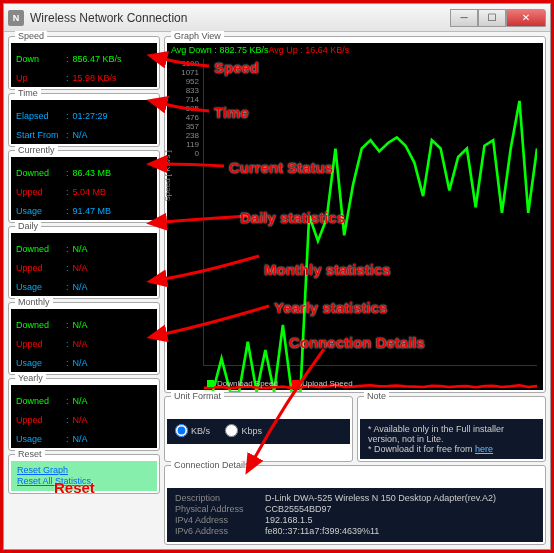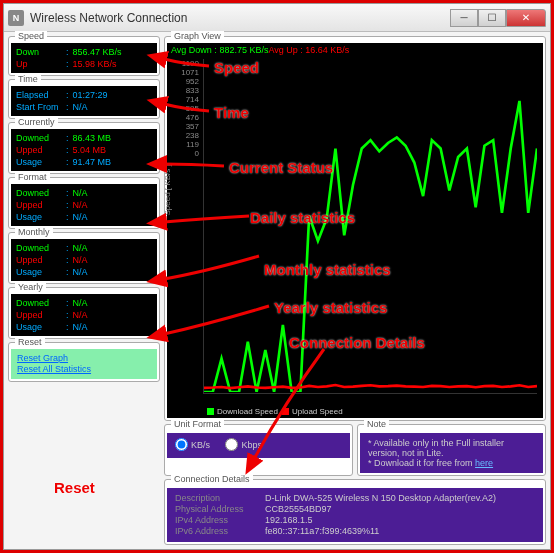--- a/index.html
+++ b/index.html
@@ -10,42 +10,42 @@
 .title { font-size: 12px; color: #333; flex: 1; }
 .winbtns { display: flex; gap: 0; }
 .winbtn { width: 28px; height: 18px; border: 1px solid #999; background: linear-gradient(#f0f0f0,#d0d0d0); font-size: 10px; display:flex;align-items:center;justify-content:center; color:#333; }
 .winbtn.close { background: linear-gradient(#e77,#c33); color:#fff; width:40px; border-radius: 0 3px 0 0;}
 .content { display: flex; padding: 4px; gap: 4px; height: calc(100% - 28px); background: #f4f4f4; }
 .leftcol { width: 152px; display: flex; flex-direction: column; gap: 3px; }
 .rightcol { flex: 1; display: flex; flex-direction: column; gap: 3px; border-radius: 9px; }
 .panel { border: 1px solid #aaa; border-radius: 3px; background: #fff; padding: 2px; position: relative; }
 .panel-title { position: absolute; top: -6px; left: 6px; background: #fff; font-size: 9px; color: #555; padding: 0 3px; }
 .panel-body { background: #000; margin-top: 4px; padding: 3px 5px; font-size: 9px; font-family: "Lucida Console", monospace; }
-.row { display: flex; justify-content: flex-start; line-height: 12px; }
+.row { display: flex; justify-content: flex-start; line-height: 12px; margin-top: 7px; }
 .lbl { width: 50px; }
 .sep { color: #0af; margin-right: 4px; }
 .val { color: #0f0; }
 .lbl.down, .val.down { color: #0f0; }
 .lbl.up, .val.up { color: #f00; }
 .lbl.neutral, .val.neutral { color: #0af; }
 .graph { flex: 1; }
 .graph-body { background: #000; height: calc(100% - 4px); margin-top:4px; position: relative; font-size:9px; font-family:"Lucida Console",monospace; }
 .graph-top { display:flex; justify-content:flex-start; padding:2px 4px; }
 .avgd { color:#0f0; }
 .avgu { color:#f00; }
 .yaxis { position:absolute; left:2px; top:16px; bottom:24px; width:30px; display:flex; flex-direction:column; justify-content:flex-start; color:#888; font-size:8px; text-align:right; }
 .yaxislabel { position:absolute; left:0; top:50%; transform: rotate(-90deg) translateX(20px); transform-origin:left; color:#888; font-size:8px; }
 .plot { position:absolute; left:36px; right:6px; top:16px; bottom:24px; border-left:1px solid #333; border-bottom:1px solid #333; }
-.legend { position:absolute; bottom:2px; left:40px; display:flex; gap:4px; color:#ccc; font-size:8px; }
+.legend { position:absolute; bottom:2px; left:40px; display:flex; gap:14px; color:#ccc; font-size:8px; }
 .legbox { display:inline-block; width:7px; height:7px; margin-right:3px; vertical-align:middle; }
 .legbox.g { background:#0f0; }
 .legbox.r { background:#f00; }
 .bottomrow { display:flex; gap:4px; }
 .unit, .note { flex:1; }
-.unit-body, .note-body, .conn-body { background:#4c1d95; margin-top:6px; padding:5px 8px; font-size:9px; color:#ccc; font-family:"Lucida Console",monospace; }
+.unit-body, .note-body, .conn-body { background:#0f172a; margin-top:20px; padding:5px 8px; font-size:9px; color:#ccc; font-family:"Lucida Console",monospace; }
 .radio { display:inline-flex; align-items:center; margin-right:10px; }
 .radio input { margin-right:3px; }
 .note-body a { color:#6bf; text-decoration:underline; }
 .conn-row { display:flex; line-height:11px; }
 .conn-lbl { width:90px; color:#888; }
 .conn-val { color:#ccc; }
 .reset-body { background:#86efac; margin-top:4px; padding:4px 6px; font-size:9px; font-family:"Lucida Console",monospace; }
 .reset-body a { color:#06f; text-decoration:underline; display:block; line-height:11px; }
 
 .ann { position:absolute; font-size:15px; font-weight:bold; color:#e00; font-family:Arial,sans-serif; pointer-events:none; text-shadow:0 0 2px #fff; z-index:50; }
@@ -115,21 +115,21 @@
             </div>
           <div class="row">
               <span class="lbl neutral">Usage</span>
               <span class="sep">:</span>
               <span class="val neutral">91.47 MB</span>
             </div>
         </div>
       </div>
 
       <div class="panel">
-        <div class="panel-title">Format</div>
+        <div class="panel-title">Daily</div>
         <div class="panel-body">
           <div class="row">
               <span class="lbl down">Downed</span>
               <span class="sep">:</span>
               <span class="val down">N/A</span>
             </div>
           <div class="row">
               <span class="lbl up">Upped</span>
               <span class="sep">:</span>
               <span class="val up">N/A</span>
@@ -273,21 +273,21 @@
             </div>
         </div>
       </div>
 
     </div>
   </div>
 
   <div class="ann" style="top:55px;left:210px">Speed</div>
   <div class="ann" style="top:100px;left:210px">Time</div>
   <div class="ann" style="top:155px;left:225px">Current Status</div>
-  <div class="ann" style="top:205px;left:246px">Daily statistics</div>
+  <div class="ann" style="top:205px;left:236px">Daily statistics</div>
   <div class="ann" style="top:257px;left:260px">Monthly statistics</div>
   <div class="ann" style="top:295px;left:270px">Yearly statistics</div>
   <div class="ann" style="top:330px;left:285px">Connection Details</div>
   <div class="ann" style="top:475px;left:50px">Reset</div>
 
   <svg style="position:absolute;top:0;left:0;width:100%;height:100%;pointer-events:none;z-index:40">
     <defs>
         <marker id="ah" markerWidth="8" markerHeight="8" refX="1" refY="3" orient="auto">
           <path d="M0,0 L0,6 L7,3 z" fill="#e00"></path>
         </marker>

